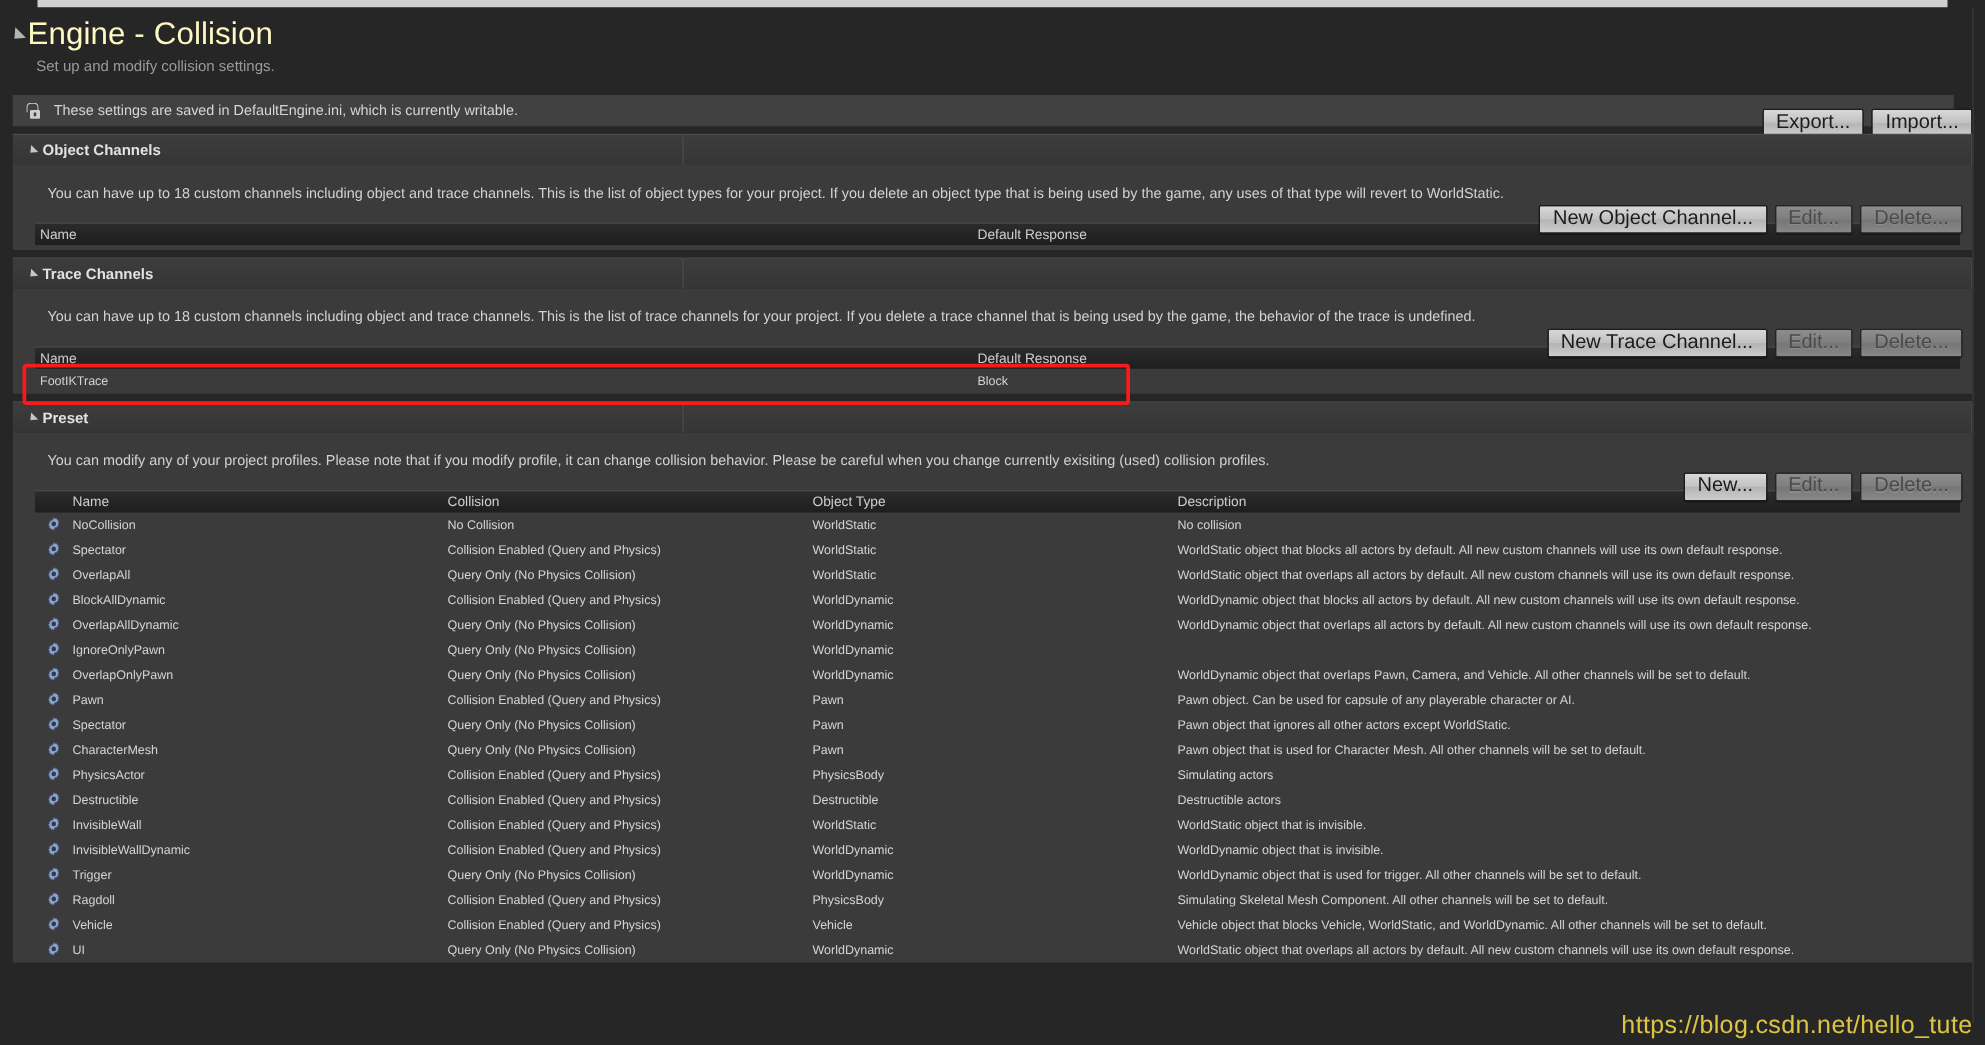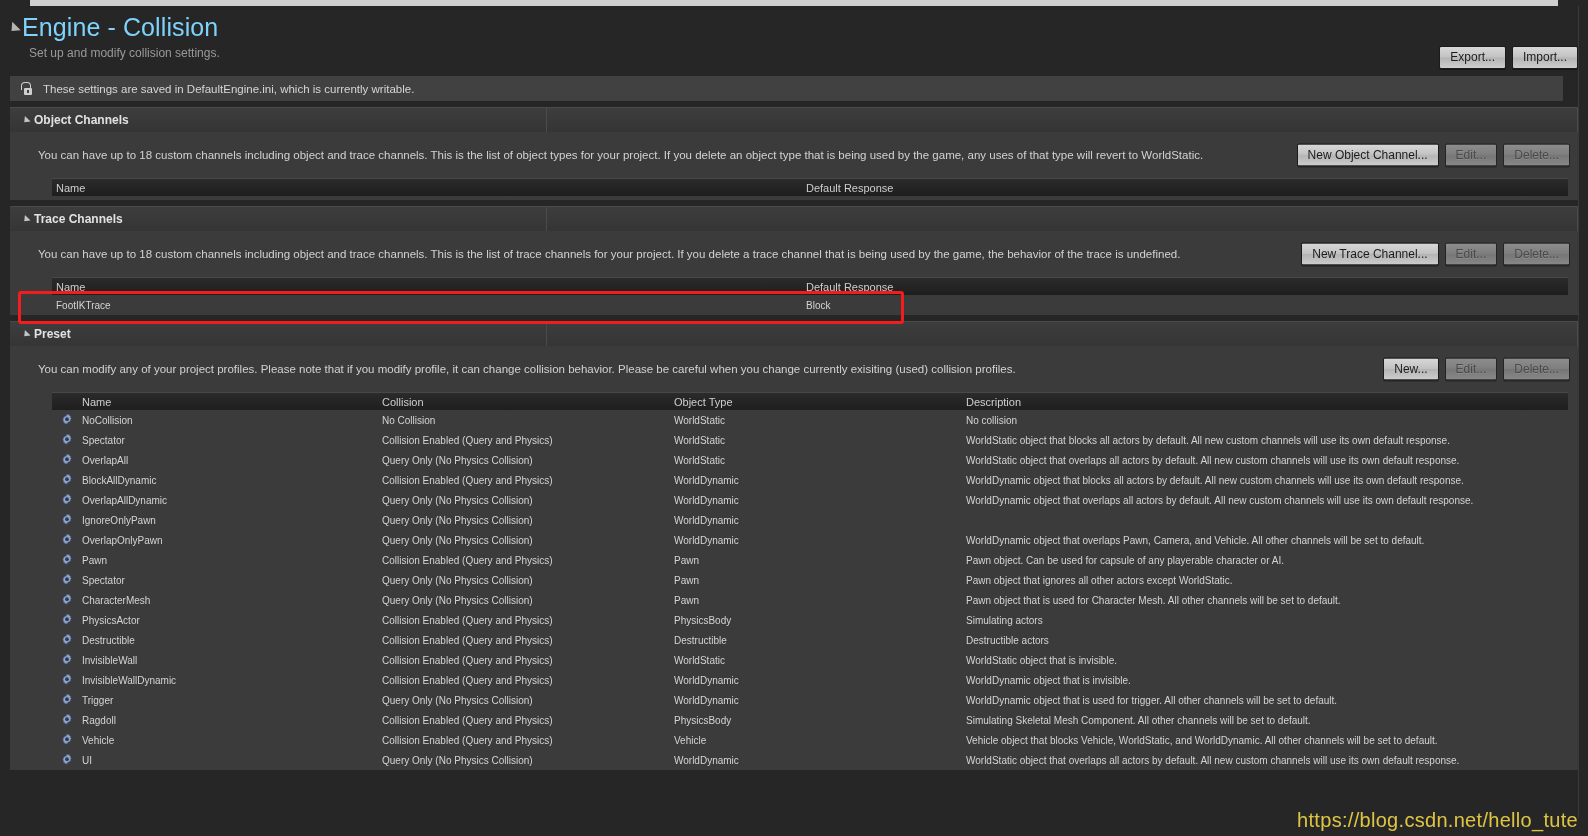--- a/index.html
+++ b/index.html
@@ -49,21 +49,21 @@
     width: 0; height: 0;
     border-left: 6px solid transparent;
     border-right: 6px solid transparent;
     border-top: 7px solid #b4b4b4;
     margin-top: 13px;
     margin-right: 2px;
     transform: rotate(45deg);
   }
   .page-title {
     font-size: 25px;
-    color: #7dd3fc;
+    color: #fef9c3;
     line-height: 30px;
     font-weight: normal;
     letter-spacing: 0.1px;
   }
   .page-sub {
     font-size: 12px;
     color: #9a9a9a;
     padding-left: 29px;
     margin-top: 4px;
   }
@@ -71,30 +71,31 @@
     position: absolute;
     right: 10px;
     top: 40px;
     display: flex;
     gap: 6px;
   }
 
   
   .btn {
     font-family: "Liberation Sans", sans-serif;
-    font-size: 12px;
+    font-size: 16px;
     padding: 3px 10px 4px 10px;
     border-radius: 2px;
     border: 1px solid #1b1b1b;
     background: linear-gradient(180deg,#d8d8d8 0%, #c2c2c2 48%, #b4b4b4 52%, #cdcdcd 100%);
     color: #1c1c1c;
     line-height: 14px;
     white-space: nowrap;
     cursor: pointer;
     box-shadow: 0 1px 0 rgba(0,0,0,0.4);
+    margin-top: 41px;
   }
   .btn.disabled {
     background: linear-gradient(180deg,#8d8d8d 0%, #7e7e7e 48%, #767676 52%, #888888 100%);
     color: #4a4a4a;
     border: 1px solid #242424;
     text-shadow: 0 1px 0 rgba(255,255,255,0.12);
   }
 
   
   .notice {
@@ -198,21 +199,21 @@
     position: absolute;
     right: 8px;
     top: 50%;
     transform: translateY(-50%);
     display: flex;
     gap: 6px;
     align-items: center;
   }
 
   
-  .table { margin: 0 10px 0 42px; }
+  .table { margin: 0 10px 0 18px; }
   .thead {
     background: linear-gradient(180deg,#2b2b2b 0%,#1e1e1e 100%);
     height: 17px;
     display: flex;
     align-items: center;
     font-size: 11px;
     color: #cecece;
     border-top: 1px solid #484848;
   }
   .thead .th { padding-left: 4px; box-sizing: border-box; }

